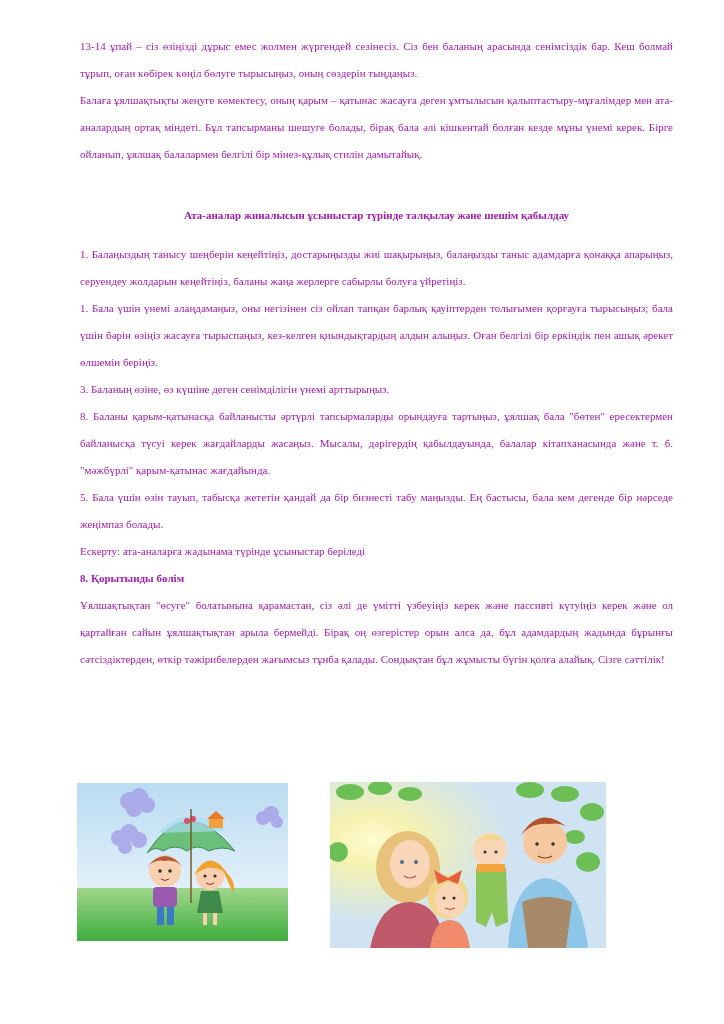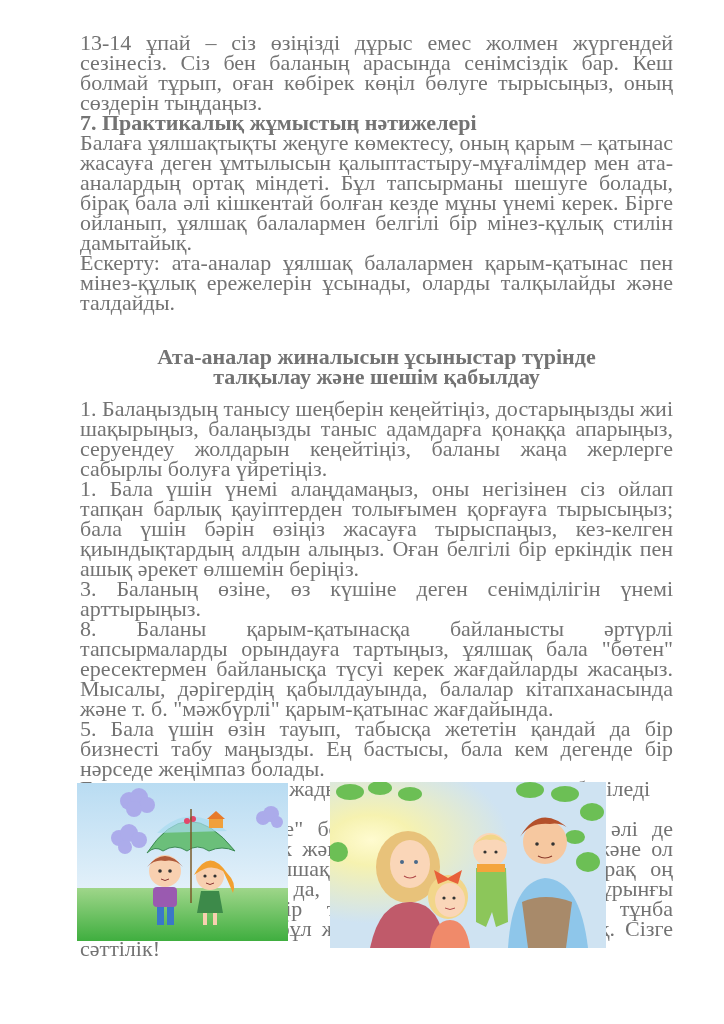--- a/index.html
+++ b/index.html
@@ -1,37 +1,35 @@
 <!DOCTYPE html>
 <html><head>
 <meta charset="utf-8">
 <style>
   html, body { margin: 0; padding: 0; background: #ffffff; }
   body { width: 724px; height: 1024px; position: relative; overflow: hidden; }
   .page {
     position: absolute; left: 80px; top: 33px; width: 593px;
     font-family: "Liberation Serif", "DejaVu Serif", serif;
-    font-size: 22px; line-height: 20px; color: #737373;
+    font-size: 11px; line-height: 27px; color: #a21caf;
   }
   .p { margin: 0; text-align: justify; text-align-last: left; }
   .h { margin: 0; font-weight: bold; }
   .center-h { margin: 12px; font-weight: bold; text-align: center; padding: 0 40px; }
   .gap { height: 22px; }
   .img-wrap { position: absolute; overflow: hidden; }
   #img-kids { left: 77px; top: 783px; width: 211px; height: 158px; }
   #img-family { left: 330px; top: 782px; width: 276px; height: 166px; }
 </style>
 </head>
 <body>
 
 <div class="page">
   <p class="p">13-14 ұпай – сіз өзіңізді дұрыс емес жолмен жүргендей сезінесіз. Сіз бен баланың арасында сенімсіздік бар. Кеш болмай тұрып, оған көбірек көңіл бөлуге тырысыңыз, оның сөздерін тыңдаңыз.</p>
-  <p class="h">7. Практикалық жұмыстың нәтижелері</p>
   <p class="p">Балаға ұялшақтықты жеңуге көмектесу, оның қарым – қатынас жасауға деген ұмтылысын қалыптастыру-мұғалімдер мен ата-аналардың ортақ міндеті. Бұл тапсырманы шешуге болады, бірақ бала әлі кішкентай болған кезде мұны үнемі керек. Бірге ойланып, ұялшақ балалармен белгілі бір мінез-құлық стилін дамытайық.</p>
-  <p class="p">Ескерту: ата-аналар ұялшақ балалармен қарым-қатынас пен мінез-құлық ережелерін ұсынады, оларды талқылайды және талдайды.</p>
   <div class="gap"></div>
   <p class="center-h">Ата-аналар жиналысын ұсыныстар түрінде талқылау және шешім қабылдау</p>
   <p class="p">1. Балаңыздың танысу шеңберін кеңейтіңіз, достарыңызды жиі шақырыңыз, балаңызды таныс адамдарға қонаққа апарыңыз, серуендеу жолдарын кеңейтіңіз, баланы жаңа жерлерге сабырлы болуға үйретіңіз.</p>
   <p class="p">1. Бала үшін үнемі алаңдамаңыз, оны негізінен сіз ойлап тапқан барлық қауіптерден толығымен қорғауға тырысыңыз; бала үшін бәрін өзіңіз жасауға тырыспаңыз, кез-келген қиындықтардың алдын алыңыз. Оған белгілі бір еркіндік пен ашық әрекет өлшемін беріңіз.</p>
   <p class="p">3. Баланың өзіне, өз күшіне деген сенімділігін үнемі арттырыңыз.</p>
   <p class="p">8. Баланы қарым-қатынасқа байланысты әртүрлі тапсырмаларды орындауға тартыңыз, ұялшақ бала "бөтен" ересектермен байланысқа түсуі керек жағдайларды жасаңыз. Мысалы, дәрігердің қабылдауында, балалар кітапханасында және т. б. "мәжбүрлі" қарым-қатынас жағдайында.</p>
   <p class="p">5. Бала үшін өзін тауып, табысқа жететін қандай да бір бизнесті табу маңызды. Ең бастысы, бала кем дегенде бір нәрседе жеңімпаз болады.</p>
   <p class="p">Ескерту: ата-аналарға жадынама түрінде ұсыныстар беріледі</p>
   <p class="h">8. Қорытынды бөлім</p>
   <p class="p">Ұялшақтықтан "өсуге" болатынына қарамастан, сіз әлі де үмітті үзбеуіңіз керек және пассивті күтуіңіз керек және ол қартайған сайын ұялшақтықтан арыла бермейді. Бірақ оң өзгерістер орын алса да, бұл адамдардың жадында бұрынғы сәтсіздіктерден, өткір тәжірибелерден жағымсыз тұнба қалады. Сондықтан бұл жұмысты бүгін қолға алайық. Сізге сәттілік!</p>

